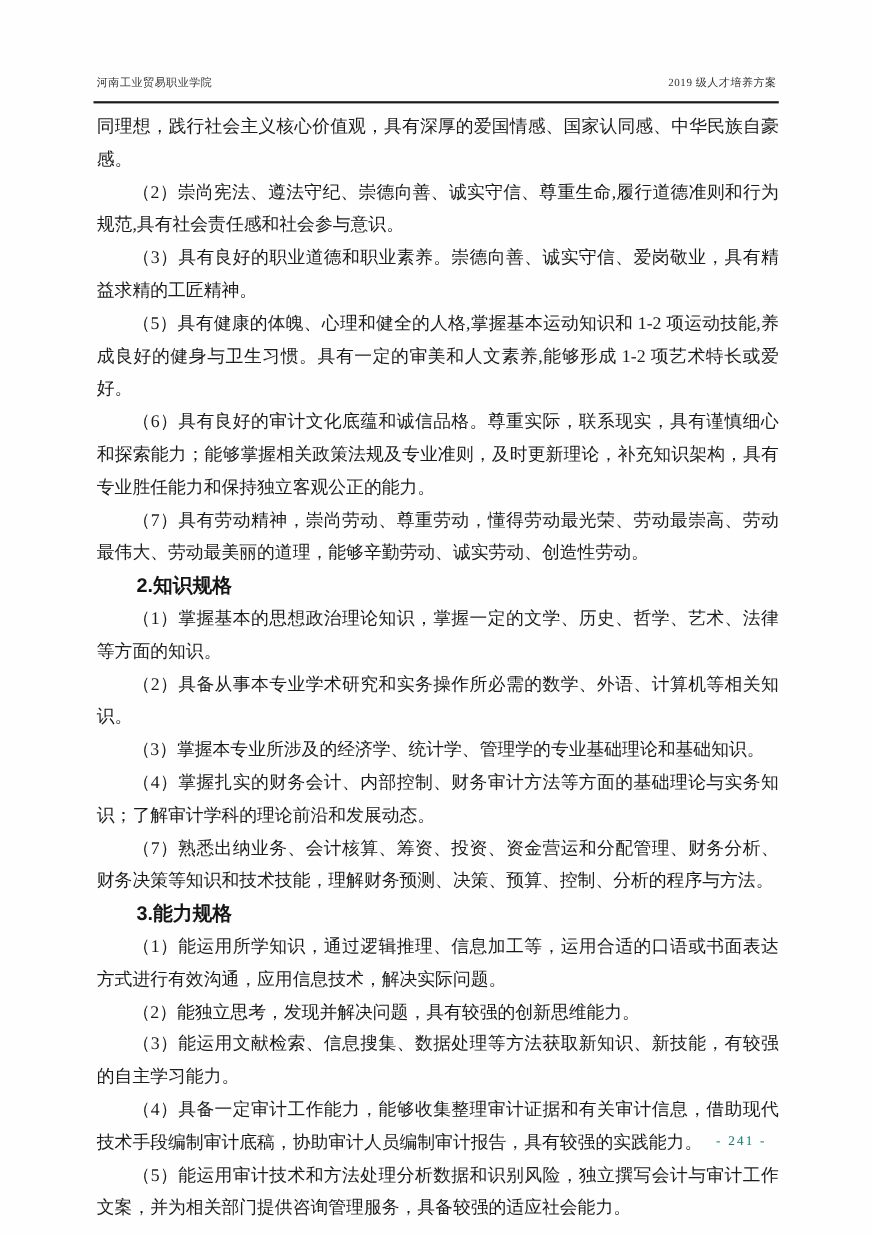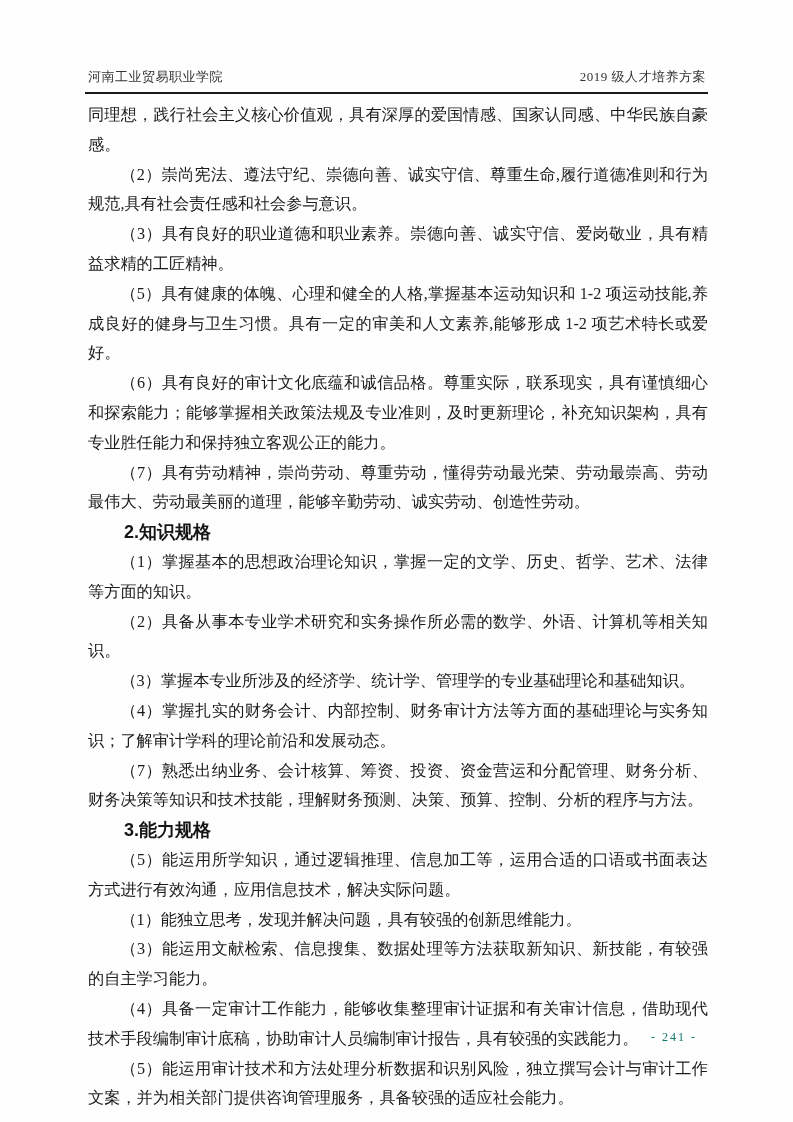--- a/index.html
+++ b/index.html
@@ -18,21 +18,21 @@
   }
   
   .page-header {
     position: absolute;
     left: 88px;
     top: 68px;
     width: 618px;
     display: flex;
     justify-content: space-between;
     align-items: flex-end;
-    font-size: 13px;
+    font-size: 10px;
     color: #333333;
     letter-spacing: 0.5px;
   }
   .header-rule {
     position: absolute;
     left: 85px;
     top: 92px;
     width: 623px;
     height: 0;
     border-top: 2.5px solid #1a1a1a;
@@ -97,22 +97,22 @@
     <p>（7）具有劳动精神，崇尚劳动、尊重劳动，懂得劳动最光荣、劳动最崇高、劳动最伟大、劳动最美丽的道理，能够辛勤劳动、诚实劳动、创造性劳动。</p>
 
     <p class="num-heading">2.知识规格</p>
     <p>（1）掌握基本的思想政治理论知识，掌握一定的文学、历史、哲学、艺术、法律等方面的知识。</p>
     <p>（2）具备从事本专业学术研究和实务操作所必需的数学、外语、计算机等相关知识。</p>
     <p>（3）掌握本专业所涉及的经济学、统计学、管理学的专业基础理论和基础知识。</p>
     <p>（4）掌握扎实的财务会计、内部控制、财务审计方法等方面的基础理论与实务知识；了解审计学科的理论前沿和发展动态。</p>
     <p>（7）熟悉出纳业务、会计核算、筹资、投资、资金营运和分配管理、财务分析、财务决策等知识和技术技能，理解财务预测、决策、预算、控制、分析的程序与方法。</p>
 
     <p class="num-heading">3.能力规格</p>
-    <p>（5）能运用所学知识，通过逻辑推理、信息加工等，运用合适的口语或书面表达方式进行有效沟通，应用信息技术，解决实际问题。</p>
-    <p>（1）能独立思考，发现并解决问题，具有较强的创新思维能力。</p>
+    <p>（1）能运用所学知识，通过逻辑推理、信息加工等，运用合适的口语或书面表达方式进行有效沟通，应用信息技术，解决实际问题。</p>
+    <p>（2）能独立思考，发现并解决问题，具有较强的创新思维能力。</p>
     <p>（3）能运用文献检索、信息搜集、数据处理等方法获取新知识、新技能，有较强的自主学习能力。</p>
     <p>（4）具备一定审计工作能力，能够收集整理审计证据和有关审计信息，借助现代技术手段编制审计底稿，协助审计人员编制审计报告，具有较强的实践能力。</p>
     <p>（5）能运用审计技术和方法处理分析数据和识别风险，独立撰写会计与审计工作文案，并为相关部门提供咨询管理服务，具备较强的适应社会能力。</p>
 
   </div>
 
   <div class="page-footer">- 241 -</div>
 
 </div>
 

